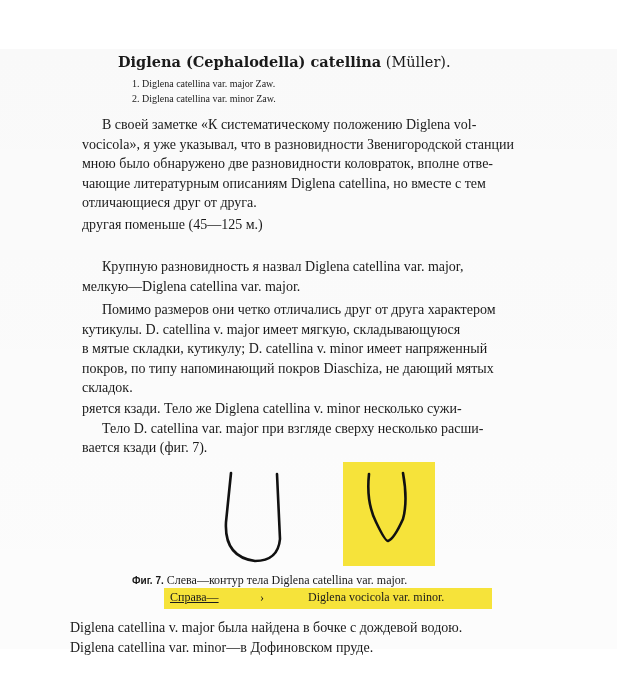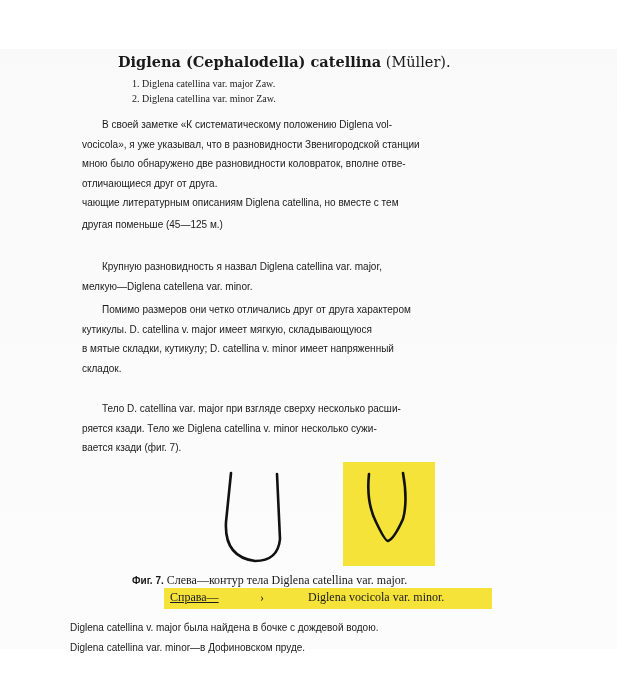--- a/index.html
+++ b/index.html
@@ -11,22 +11,22 @@
   .ghost {
     position: absolute; left: 0; top: 32px; width: 617px; height: 600px;
     background: linear-gradient(180deg, rgba(0,0,0,0.025), rgba(0,0,0,0.01));
   }
   .title {
     position: absolute; left: 118px; top: 36px; font-size: 14.5px; white-space: nowrap;
   }
   .title b { font-weight: bold; }
   .syn { position: absolute; left: 132px; font-size: 10px; white-space: nowrap; font-family: Liberation Serif, serif; }
   .p {
-    position: absolute; left: 82px; width: 500px; font-size: 10px; line-height: 19.5px;
-    text-align: justify; font-family: Liberation Sans, sans-serif;
+    position: absolute; left: 82px; width: 500px; font-size: 14px; line-height: 19.5px;
+    text-align: justify; font-family: Liberation Serif, serif;
   }
   .p .line { display: block; white-space: nowrap; }
   .ind { padding-left: 20px; }
   .yellow { position: absolute; background: #f6e33a; }
   .caption { position: absolute; font-size: 12px; white-space: nowrap; font-family: "Liberation Serif", serif; }
   .caption .fig-label { font-family: "Liberation Sans", sans-serif; font-weight: bold; font-size: 10px; }
 </style>
 </head>
 <body>
 
@@ -38,43 +38,44 @@
     <span>(Müller).</span>
   </div>
 
   <div class="syn" style="top:61px">1. Diglena catellina var. major Zaw.</div>
   <div class="syn" style="top:76px">2. Diglena catellina var. minor Zaw.</div>
 
   <div class="p" style="top:98px">
     <span class="line ind">В своей заметке «К систематическому положению Diglena vol-</span>
     <span class="line">vocicola», я уже указывал, что в разновидности Звенигородской станции</span>
     <span class="line">мною было обнаружено две разновидности коловраток, вполне отве-</span>
+    <span class="line">чающие литературным описаниям Diglena catellina, но вместе с тем</span>
     <span class="line">отличающиеся друг от друга.</span>
-    <span class="line">чающие литературным описаниям Diglena catellina, но вместе с тем</span>
   </div>
 
   <div class="p" style="top:198px">
     <span class="line">другая поменьше (45—125 м.)</span>
   </div>
 
   <div class="p" style="top:240px">
     <span class="line ind">Крупную разновидность я назвал Diglena catellina var. major,</span>
-    <span class="line">мелкую—Diglena catellena var. minor.</span>
+    <span class="line">мелкую—Diglena catellina var. major.</span>
   </div>
 
   <div class="p" style="top:283px">
     <span class="line ind">Помимо размеров они четко отличались друг от друга характером</span>
     <span class="line">кутикулы. D. catellina v. major имеет мягкую, складывающуюся</span>
     <span class="line">в мятые складки, кутикулу; D. catellina v. minor имеет напряженный</span>
+    <span class="line">покров, по типу напоминающий покров Diaschiza, не дающий мятых</span>
     <span class="line">складок.</span>
   </div>
 
   <div class="p" style="top:382px">
+    <span class="line">ряется кзади. Тело же Diglena catellina v. minor несколько сужи-</span>
     <span class="line ind">Тело D. catellina var. major при взгляде сверху несколько расши-</span>
-    <span class="line">ряется кзади. Тело же Diglena catellina v. minor несколько сужи-</span>
     <span class="line">вается кзади (фиг. 7).</span>
   </div>
 
   <div class="yellow" style="left:343px; top:445px; width:92px; height:104px;"></div>
   <svg style="position:absolute; left:180px; top:440px;" width="280" height="110" viewBox="0 0 280 110">
     <path d="M51 16 L46 65 Q44 100 75 104 Q98 104 100 82 L97 17" fill="none" stroke="#111" stroke-width="2.6" stroke-linecap="round"></path>
     <path d="M189 17 Q186 45 196 65 Q205 84 208 84 Q214 82 223 62 Q228 44 223 16" fill="none" stroke="#111" stroke-width="2.6" stroke-linecap="round"></path>
   </svg>
 
   <div class="caption" style="left:132px; top:556px;">

